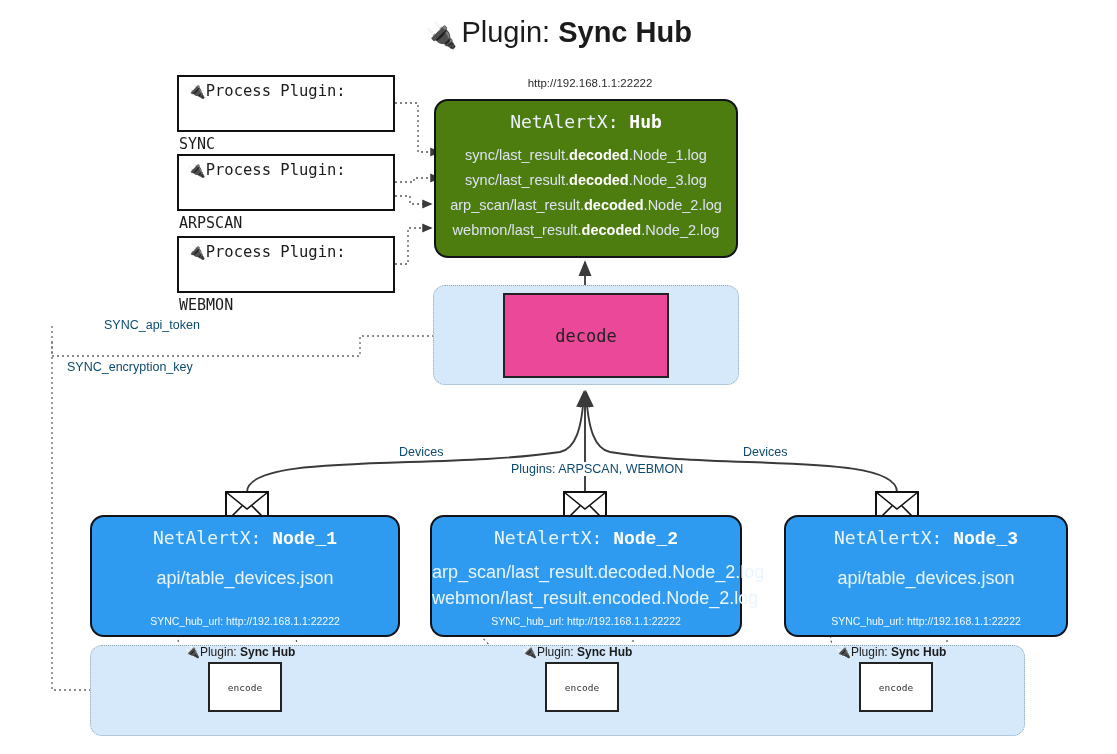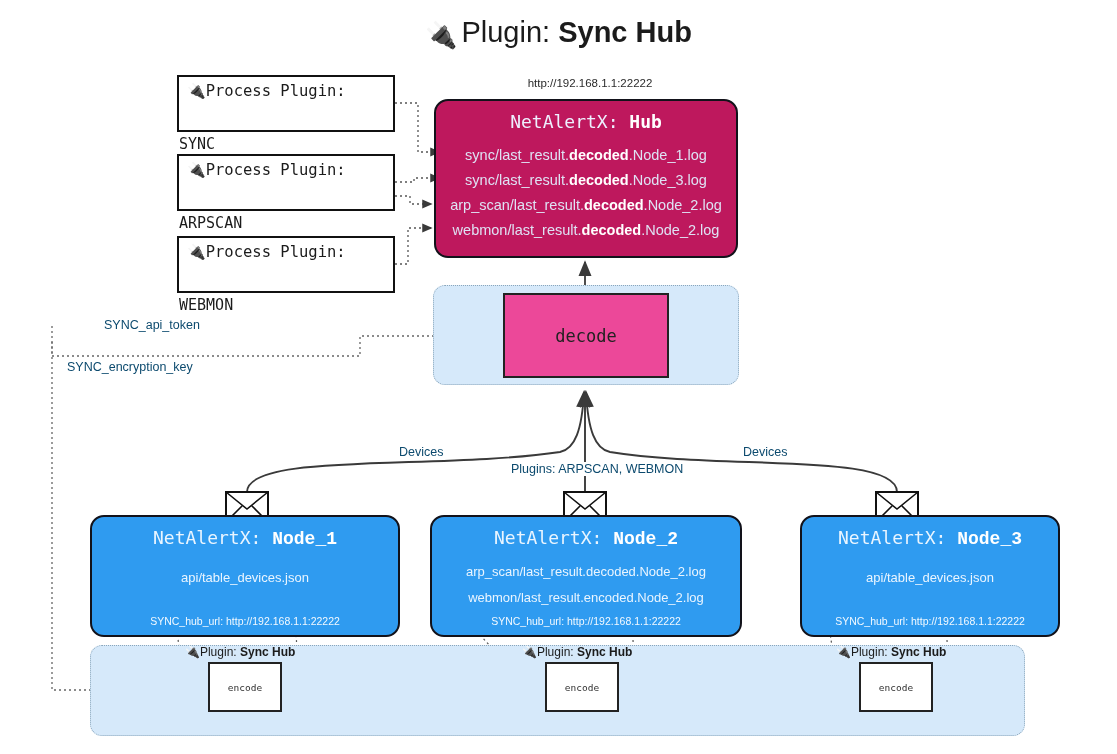--- a/index.html
+++ b/index.html
@@ -11,21 +11,21 @@
 
   
   .title{top:16px;left:0;width:1117px;text-align:center;font-size:29px;color:#1b1b1b;}
   .title .plug{font-size:26px;vertical-align:-2px;margin-right:4px;filter:grayscale(1) contrast(1.6);}
   .title .b{font-weight:bold;}
 
   
   .huburl{top:77px;left:435px;width:310px;text-align:center;font-size:11.5px;color:#2b2b2b;}
 
   
-  .hub{left:434px;top:99px;width:304px;height:159px;background:#be185d;
+  .hub{left:434px;top:99px;width:304px;height:159px;background:#4d7c0f;
        border:2px solid #12121a;border-radius:14px;}
   .hub .hubtitle{position:absolute;top:10px;left:0;width:100%;text-align:center;
        font-family:"DejaVu Sans Mono","Liberation Mono",monospace;font-size:18px;color:#eef0ff;}
   .hub .hubtitle b{color:#ffffff;}
   .hub .loglist{position:absolute;top:42px;left:0;width:100%;}
   .hub .logline{font-size:14.5px;color:#dfe2f4;line-height:25px;text-align:center;white-space:nowrap;}
   .hub .logline b{color:#ffffff;font-weight:bold;}
 
   
   .ppbox{background:#ffffff;border:2px solid #111;width:218px;height:57px;left:177px;}
@@ -46,26 +46,26 @@
 
   
   .edgelbl{font-size:12.5px;color:#0c4a6e;background:#ffffff;padding:0 3px;white-space:nowrap;}
 
   
   .node{background:#2f9bf0;border:2px solid #12121a;border-radius:14px;height:122px;top:515px;}
   .node .ntitle{position:absolute;top:10px;left:0;width:100%;text-align:center;
        font-family:"DejaVu Sans Mono","Liberation Mono",monospace;font-size:18px;color:#eaf5ff;}
   .node .ntitle b{color:#ffffff;font-family:Liberation Mono, monospace;}
   .node .nlines{position:absolute;top:48px;left:0;width:100%;}
-  .node .nline{text-align:center;font-size:13px;color:#eaf5ff;line-height:26px;white-space:nowrap;}
+  .node .nline{text-align:center;font-size:18px;color:#eaf5ff;line-height:26px;white-space:nowrap;}
   .node .nurl{position:absolute;bottom:8px;left:0;width:100%;text-align:center;
        font-size:10.5px;color:#f2f9ff;white-space:nowrap;}
   #node1{left:90px;width:310px;}
   #node2{left:430px;width:312px;}
-  #node3{left:800px;width:260px;}
+  #node3{left:784px;width:284px;}
 
   
   .bottomwrap{left:90px;top:645px;width:935px;height:91px;background:#d6e9fa;
        border:1.5px dotted #8aa6bb;border-radius:12px;}
   .encbox{width:74px;height:50px;background:#ffffff;border:2px solid #222;top:662px;}
   .encbox span{position:absolute;top:0;left:0;width:100%;height:100%;
        display:flex;align-items:center;justify-content:center;
        font-family:"DejaVu Sans Mono","Liberation Mono",monospace;font-size:9.5px;color:#333;}
   #enc1{left:208px;} #enc2{left:545px;} #enc3{left:859px;}
   .enclbl{font-size:12px;color:#1b1b1b;white-space:nowrap;top:645px;}

